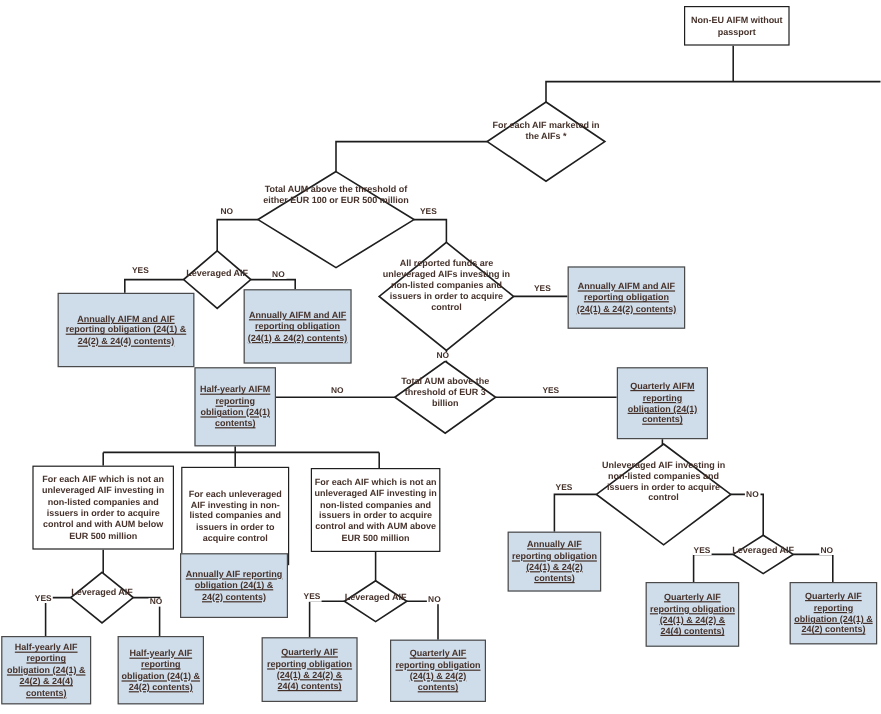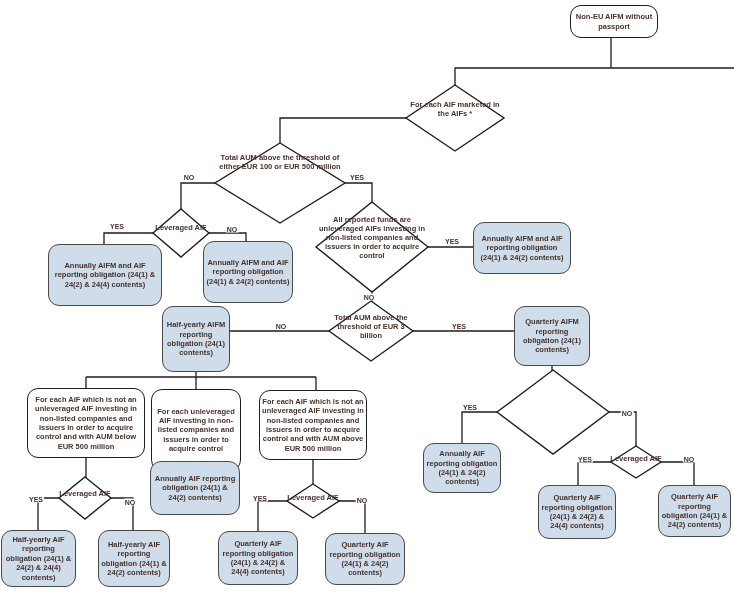--- a/index.html
+++ b/index.html
@@ -3,22 +3,22 @@
 <meta charset="utf-8">
 <style>
   html,body { margin:0; padding:0; background:#fff; }
   .canvas { position:relative; width:734px; height:595px; background:#fff;
             font-family:"Liberation Sans", sans-serif; color:var(--text,#46322b); overflow:hidden; }
   svg.wires { position:absolute; left:0; top:0; }
   .ln { fill:none; stroke:var(--line,#1c1c1c); stroke-width:1.3; }
   .dm { fill:var(--diamond-fill,#ffffff); stroke:#1f1f1f; stroke-width:1.4; }
   .box { position:absolute; display:flex; align-items:center; justify-content:center;
          text-align:center; font-size:7.5px; font-weight:700; line-height:1.25;
-         padding:2px; box-sizing:border-box;border-radius:11px; }
-  .blue { background:var(--box-fill,#cfdce9); border:1.6px solid var(--box-border,#4a4a4a); }
+         padding:2px; box-sizing:border-box; }
+  .blue { background:var(--box-fill,#cfdce9); border:1.6px solid var(--box-border,#4a4a4a);text-decoration:underline; }
   .white { background:#fff; border:1.4px solid #1f1f1f; }
   .dtext { position:absolute; text-align:center; font-size:7.5px; font-weight:700; line-height:1.2; }
   .el { position:absolute; transform:translate(-50%,-50%); font-size:7px; font-weight:700;
         background:#fff; padding:0 1px; white-space:nowrap; }
 </style>
 </head>
 <body>
 
 <div class="canvas">
 
@@ -86,20 +86,21 @@
   <div class="box blue" style="left:538px;top:485px;width:78px;height:54px">Quarterly AIF reporting obligation (24(1) &amp; 24(2) &amp; 24(4) contents)</div>
   <div class="box blue" style="left:658px;top:485px;width:73px;height:52px">Quarterly AIF reporting obligation (24(1) &amp; 24(2) contents)</div>
 
   <div class="dtext" style="left:407px;top:100px;width:96px">For each AIF marketed in the AIFs *</div>
   <div class="dtext" style="left:213px;top:153px;width:134px">Total AUM above the threshold of either EUR 100 or EUR 500 million</div>
   <div class="dtext" style="left:153px;top:223px;width:56px">Leveraged AIF</div>
   <div class="dtext" style="left:316px;top:215px;width:112px">All reported funds are unleveraged AIFs investing in non-listed companies and issuers in order to acquire control</div>
   <div class="dtext" style="left:331px;top:313px;width:80px">Total AUM above the threshold of EUR 3 billion</div>
   <div class="dtext" style="left:59px;top:489px;width:52px">Leveraged AIF</div>
   <div class="dtext" style="left:287px;top:493px;width:52px">Leveraged AIF</div>
+  <div class="dtext" style="left:497px;top:383px;width:112px">Unleveraged AIF investing in non-listed companies and issuers in order to acquire control</div>
   <div class="dtext" style="left:610px;top:454px;width:52px">Leveraged AIF</div>
 
   <div class="el" style="left:189px;top:177px">NO</div>
   <div class="el" style="left:357px;top:177px">YES</div>
   <div class="el" style="left:117px;top:226px">YES</div>
   <div class="el" style="left:232px;top:229px">NO</div>
   <div class="el" style="left:452px;top:241px">YES</div>
   <div class="el" style="left:369px;top:297px">NO</div>
   <div class="el" style="left:281px;top:326px">NO</div>
   <div class="el" style="left:459px;top:326px">YES</div>

